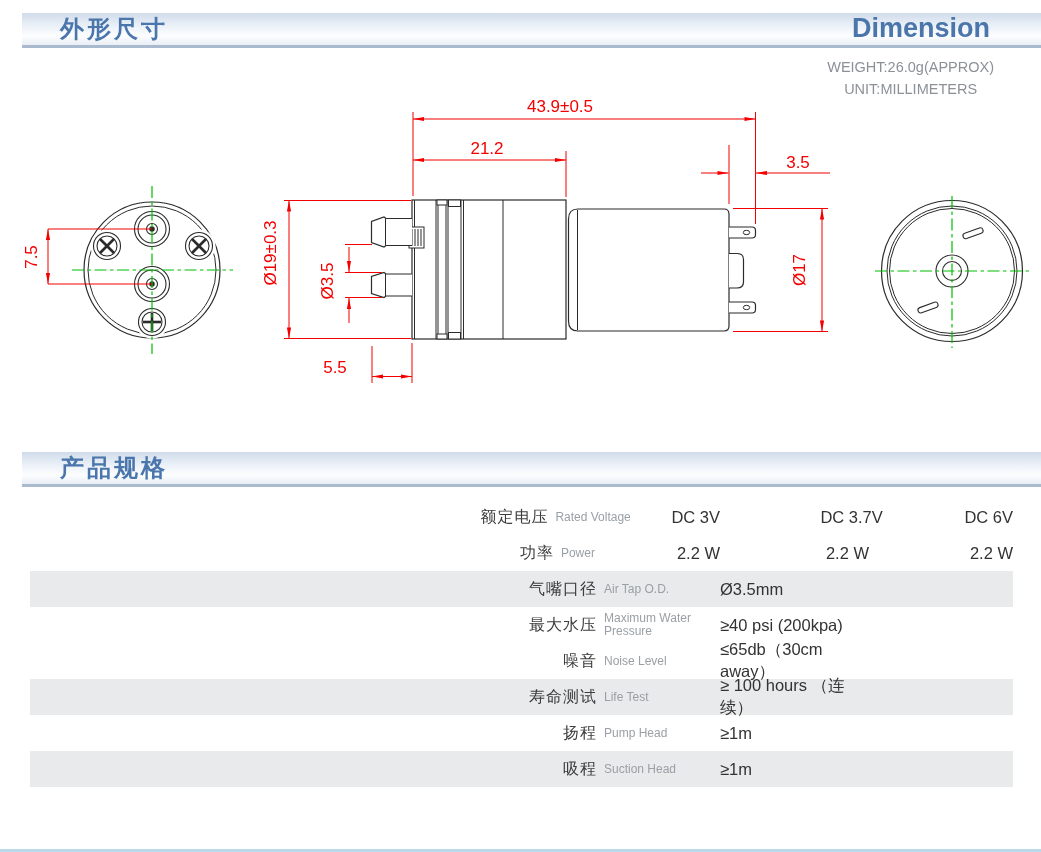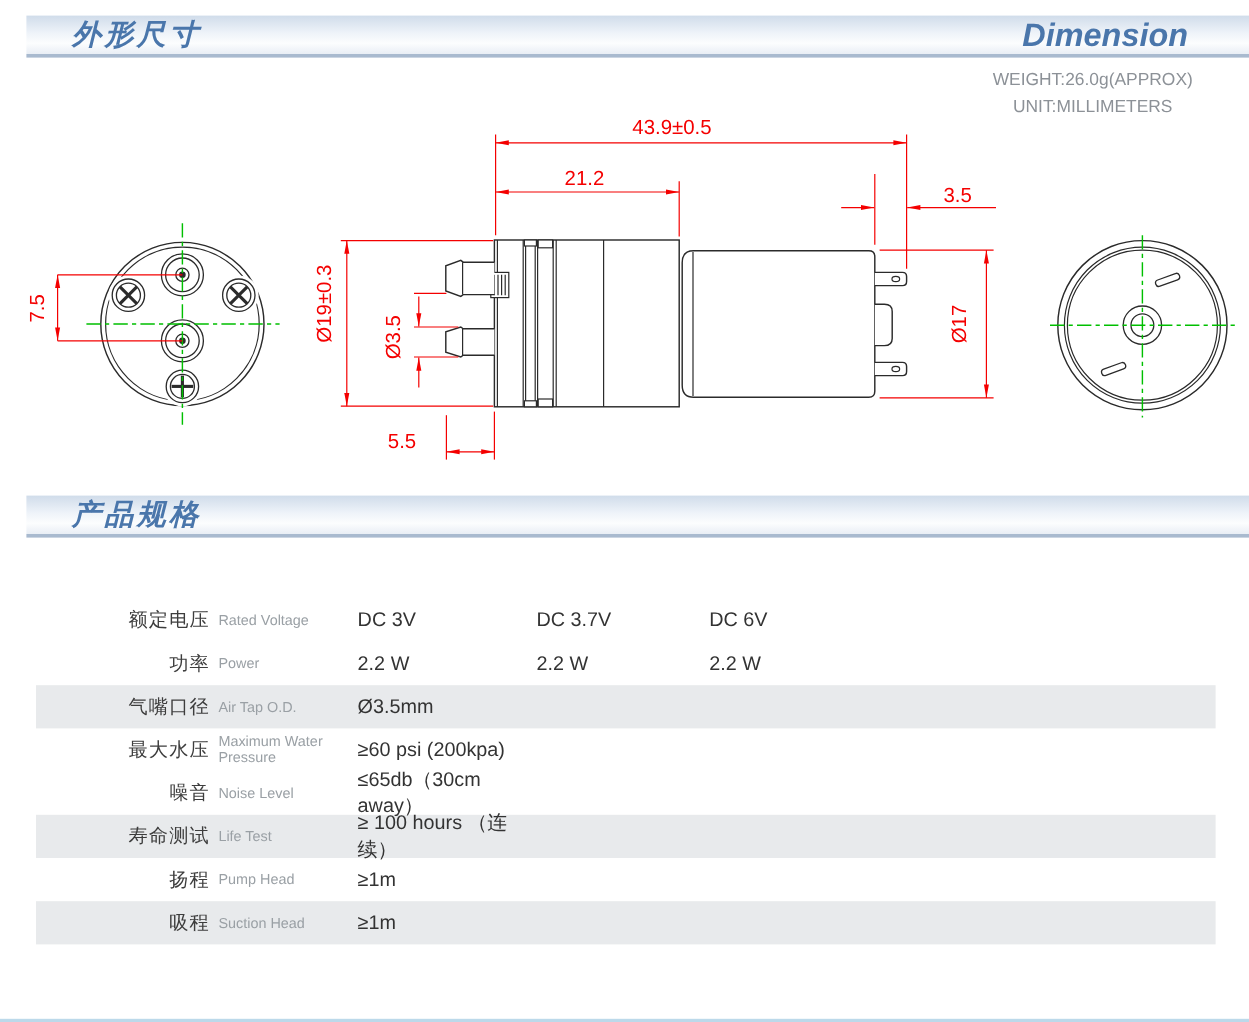--- a/index.html
+++ b/index.html
@@ -4,36 +4,35 @@
 <style>
   html,body{margin:0;padding:0}
   body{
     width:1041px;height:852px;position:relative;overflow:hidden;
     background:#ffffff;font-family:"Liberation Sans",sans-serif;
   }
   .bar{
     position:absolute;left:22px;width:1019px;height:35px;box-sizing:border-box;
     background:linear-gradient(180deg,#d0dcea 0%,#eef3f9 45%,#fcfdfe 72%,#e9eef5 100%);
     border-bottom:3px solid #a9bacf;
-    display:flex;align-items:flex-end;justify-content:space-between;
+    display:flex;align-items:flex-start;justify-content:space-between;
     padding:0 51px 0 38px;
-    font-style:italic;
   }
   #bar1{top:13px}
-  #bar2{top:413px}
+  #bar2{top:452px}
   .bar .zh{font-size:24px;font-weight:bold;color:#4a76ab;letter-spacing:3px}
   .bar .en{font-size:27px;font-weight:bold;color:#4a76ab}
   .meta{
     position:absolute;top:56px;right:47px;text-align:center;
     font-size:14.5px;color:#8c9197;line-height:22px;
   }
   .spec-table{position:absolute;top:499px;left:0;width:1041px}
   .spec-row{
     height:36px;display:flex;align-items:center;
-    margin-left:30px;width:983px;box-sizing:border-box;
+    margin-left:30px;width:983px;box-sizing:border-box;justify-content:flex-end;
   }
   .spec-row.stripe{background:#e8eaec}
   .cell-zh{width:145px;flex:none;text-align:right;font-size:16px;color:#3d3d3d;letter-spacing:1px}
   .cell-en{margin-left:7px;width:116px;flex:none;font-size:12px;color:#9aa0a5;line-height:13px}
   .cell-v{width:149px;flex:none;font-size:16.5px;color:#333}
   .cell-v.v2{width:144px}
   .cell-v.v3{width:auto}
   .bottom-rule{position:absolute;left:0;bottom:0;width:1041px;height:3px;background:#bcd9ea}
   svg text{font-family:"Liberation Sans",sans-serif}
 </style>
@@ -234,21 +233,21 @@
     <span class="cell-zh">气嘴口径</span>
     <span class="cell-en">Air Tap O.D.</span>
     <span class="cell-v">Ø3.5mm</span>
     <span class="cell-v v2"></span>
     <span class="cell-v v3"></span>
   </div>
 
   <div class="spec-row">
     <span class="cell-zh">最大水压</span>
     <span class="cell-en">Maximum Water Pressure</span>
-    <span class="cell-v">≥60 psi (200kpa)</span>
+    <span class="cell-v">≥40 psi (200kpa)</span>
     <span class="cell-v v2"></span>
     <span class="cell-v v3"></span>
   </div>
 
 
   <div class="spec-row">
     <span class="cell-zh">噪音</span>
     <span class="cell-en">Noise Level</span>
     <span class="cell-v">≤65db（30cm away）</span>
     <span class="cell-v v2"></span>

